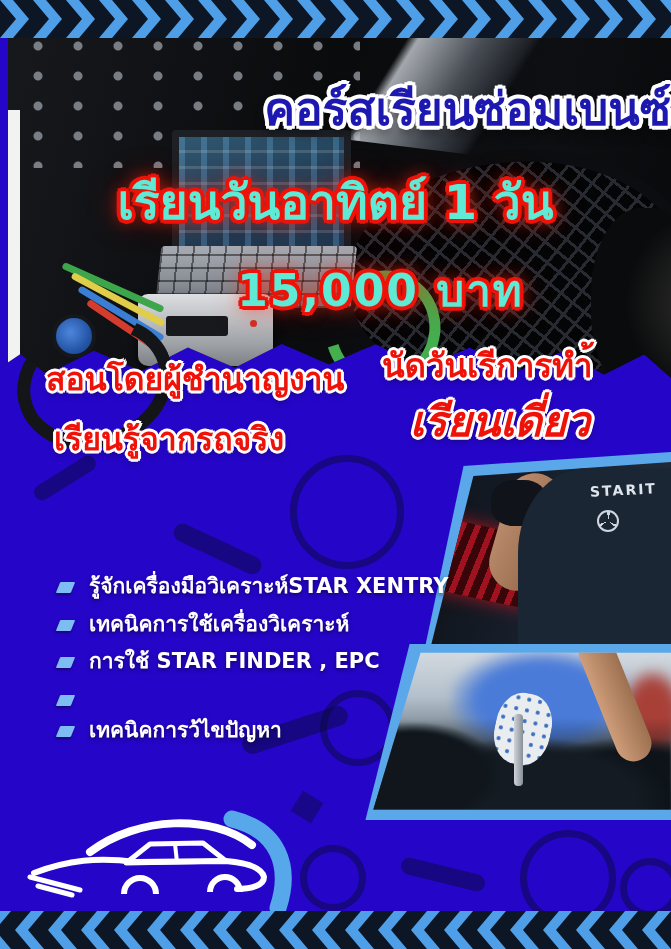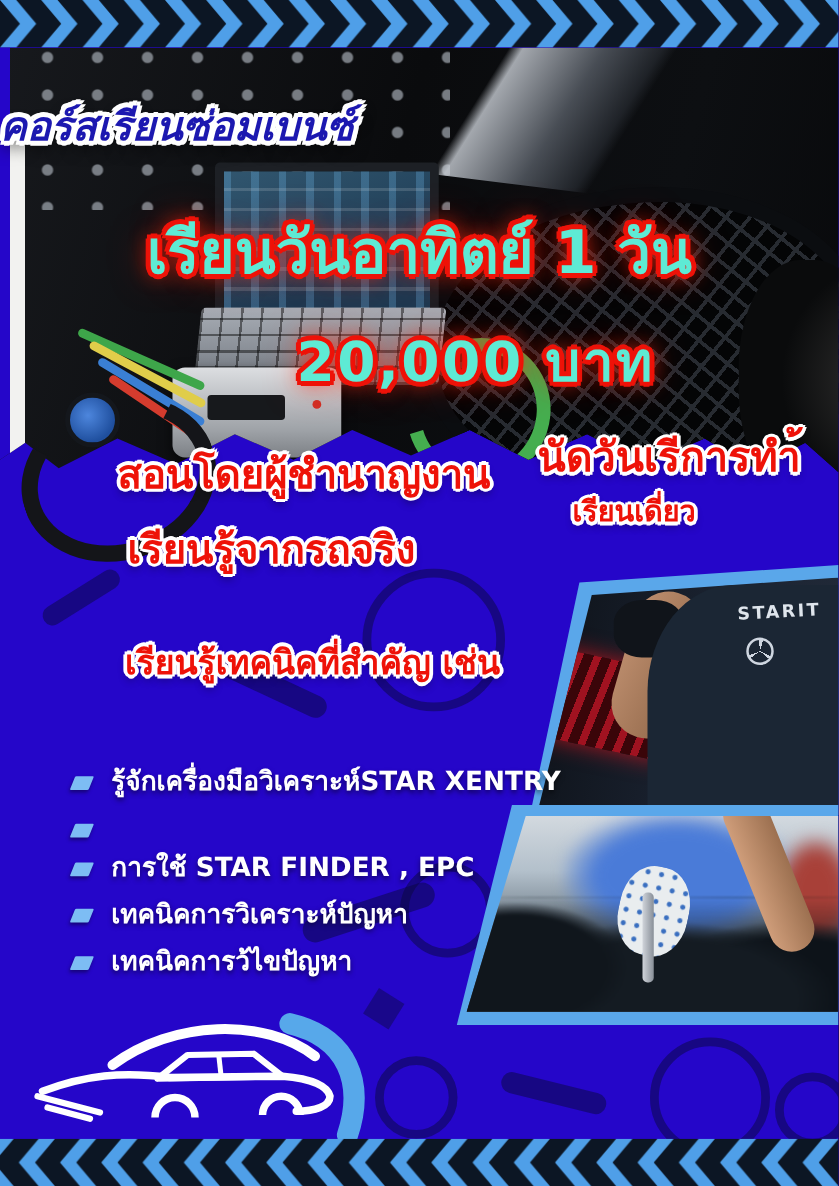--- a/index.html
+++ b/index.html
@@ -75,37 +75,37 @@
   .t-white-red{
     color:#5eead4;
     text-shadow:-3px -3px 0 var(--accent-red,#ee1208),3px -3px 0 var(--accent-red,#ee1208),
       -3px 3px 0 var(--accent-red,#ee1208),3px 3px 0 var(--accent-red,#ee1208),
       -4px 0 0 var(--accent-red,#ee1208),4px 0 0 var(--accent-red,#ee1208),
       0 -4px 0 var(--accent-red,#ee1208),0 4px 0 var(--accent-red,#ee1208),
       0 0 16px rgba(255,40,16,.95),0 0 30px rgba(255,40,16,.7);}
   .t-red-white{
     color:var(--accent-red,#ee1208);
     text-shadow:-2px -2px 0 #fff,2px -2px 0 #fff,-2px 2px 0 #fff,2px 2px 0 #fff,
-      -3px 0 0 #fff,3px 0 0 #fff,0 -3px 0 #fff,0 3px 0 #fff,0 4px 7px rgba(0,0,0,.45);margin-left:48px;}
+      -3px 0 0 #fff,3px 0 0 #fff,0 -3px 0 #fff,0 3px 0 #fff,0 4px 7px rgba(0,0,0,.45);}
   .t-darkred-white{
     color:var(--dark-red,#b01215);
     text-shadow:-2px -2px 0 #fff,2px -2px 0 #fff,-2px 2px 0 #fff,2px 2px 0 #fff,
       -3px 0 0 #fff,3px 0 0 #fff,0 -3px 0 #fff,0 3px 0 #fff,0 4px 7px rgba(0,0,0,.5);}
-  .title{top:84px;left:0;right:0;text-align:left;font-size:32px;font-style:italic;}
+  .title{top:84px;left:0;right:0;text-align:right;font-size:46px;}
   .schedule{top:176px;left:0;right:0;text-align:center;font-size:48px;}
   .price{top:266px;left:120px;right:30px;text-align:center;font-size:44px;letter-spacing:2px;}
   .claim-left-1{left:46px;top:362px;font-size:32px;}
   .claim-left-2{left:54px;top:422px;font-size:32px;}
   .claim-right-1{left:382px;top:348px;font-size:33px;}
-  .claim-right-2{left:410px;top:398px;font-size:23px;}
+  .claim-right-2{left:410px;top:398px;font-size:42px;font-style:italic;}
   .intern{position:absolute;left:346px;top:468px;width:322px;text-align:center;z-index:6;font-weight:bold;}
   .intern div{font-size:29px;line-height:1.25;white-space:nowrap;}
   .topics-heading{left:52px;top:516px;font-size:27px;}
   
-  .topics{position:absolute;left:58px;top:574px;width:400px;z-index:5;margin-top:39px;}
+  .topics{position:absolute;left:58px;top:574px;width:400px;z-index:5;}
   .topic{display:flex;gap:16px;margin-bottom:12px;}
   .bullet{flex:0 0 auto;width:15px;height:11px;margin-top:8px;background:#7dbdf4;
     transform:skewX(-22deg);border-radius:1px;box-shadow:0 2px 3px rgba(0,0,0,.4);}
   .topic-text{color:#fff;font-weight:bold;font-size:21px;line-height:1.22;
     text-shadow:0 2px 4px rgba(0,0,0,.5);}
   .topic-text span{display:block;white-space:nowrap;}
   .topic-text span:empty{display:none;}
   
   .photoA{position:absolute;left:424px;top:452px;width:247px;height:200px;z-index:3;
     background:var(--photo-border,#5aa7ea);clip-path:polygon(16% 7%,100% 0,100% 100%,0 100%);}
@@ -183,50 +183,51 @@
     <div class="cable c3"></div>
     <div class="cable c4"></div>
     <div class="blue-connector"></div>
     <div class="edge-blue"></div>
     <div class="edge-white"></div>
   </div>
   <div class="cable-loop"></div>
 
   <div class="txt title t-blue">คอร์สเรียนซ่อมเบนซ์</div>
   <div class="txt schedule t-white-red">เรียนวันอาทิตย์ 1 วัน</div>
-  <div class="txt price t-white-red">20,000 บาท</div>
+  <div class="txt price t-white-red">15,000 บาท</div>
 
   <div class="txt claim-left-1 t-red-white">สอนโดยผู้ชำนาญงาน</div>
   <div class="txt claim-left-2 t-red-white">เรียนรู้จากรถจริง</div>
   <div class="txt claim-right-1 t-red-white">นัดวันเรีการทำ้</div>
   <div class="txt claim-right-2 t-red-white">เรียนเดี่ยว</div>
 
 
-  <div class="txt topics-heading t-red-white">เรียนรู้เทคนิคที่สำคัญ เช่น</div>
 
   <div class="topics">
     <div class="topic">
       <span class="bullet"></span>
       <span class="topic-text">
           <span>รู้จักเครื่องมือวิเคราะห์STAR XENTRY</span>
         </span>
     </div>
     <div class="topic">
       <span class="bullet"></span>
+      <span class="topic-text">
+          <span>เทคนิคการใช้เครื่องวิเคราะห์</span>
+        </span>
     </div>
     <div class="topic">
       <span class="bullet"></span>
       <span class="topic-text">
           <span>การใช้ STAR FINDER , EPC</span>
         </span>
     </div>
     <div class="topic">
       <span class="bullet"></span>
       <span class="topic-text">
-          <span>เทคนิคการวิเคราะห์ปัญหา</span>
         </span>
     </div>
     <div class="topic">
       <span class="bullet"></span>
       <span class="topic-text">
           <span>เทคนิคการว้ไขปัญหา</span>
         </span>
     </div>
   </div>
 

